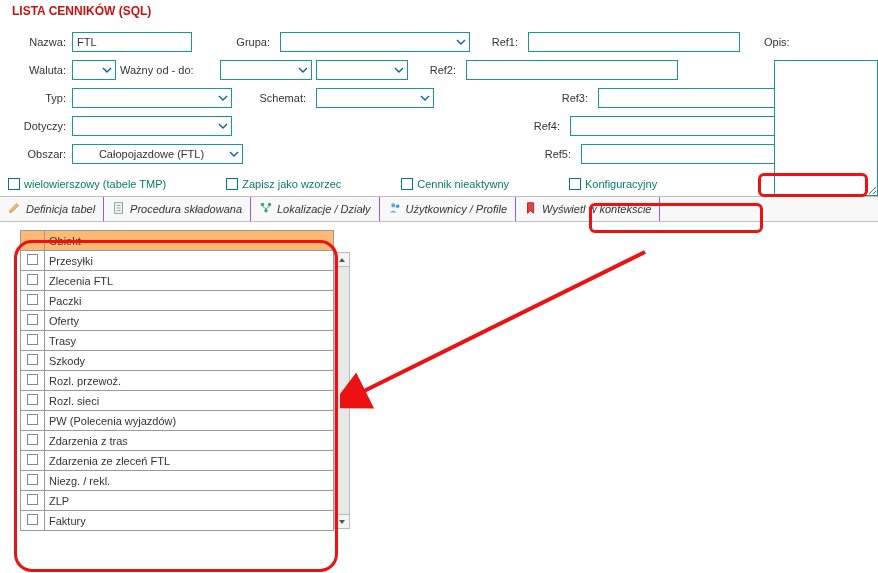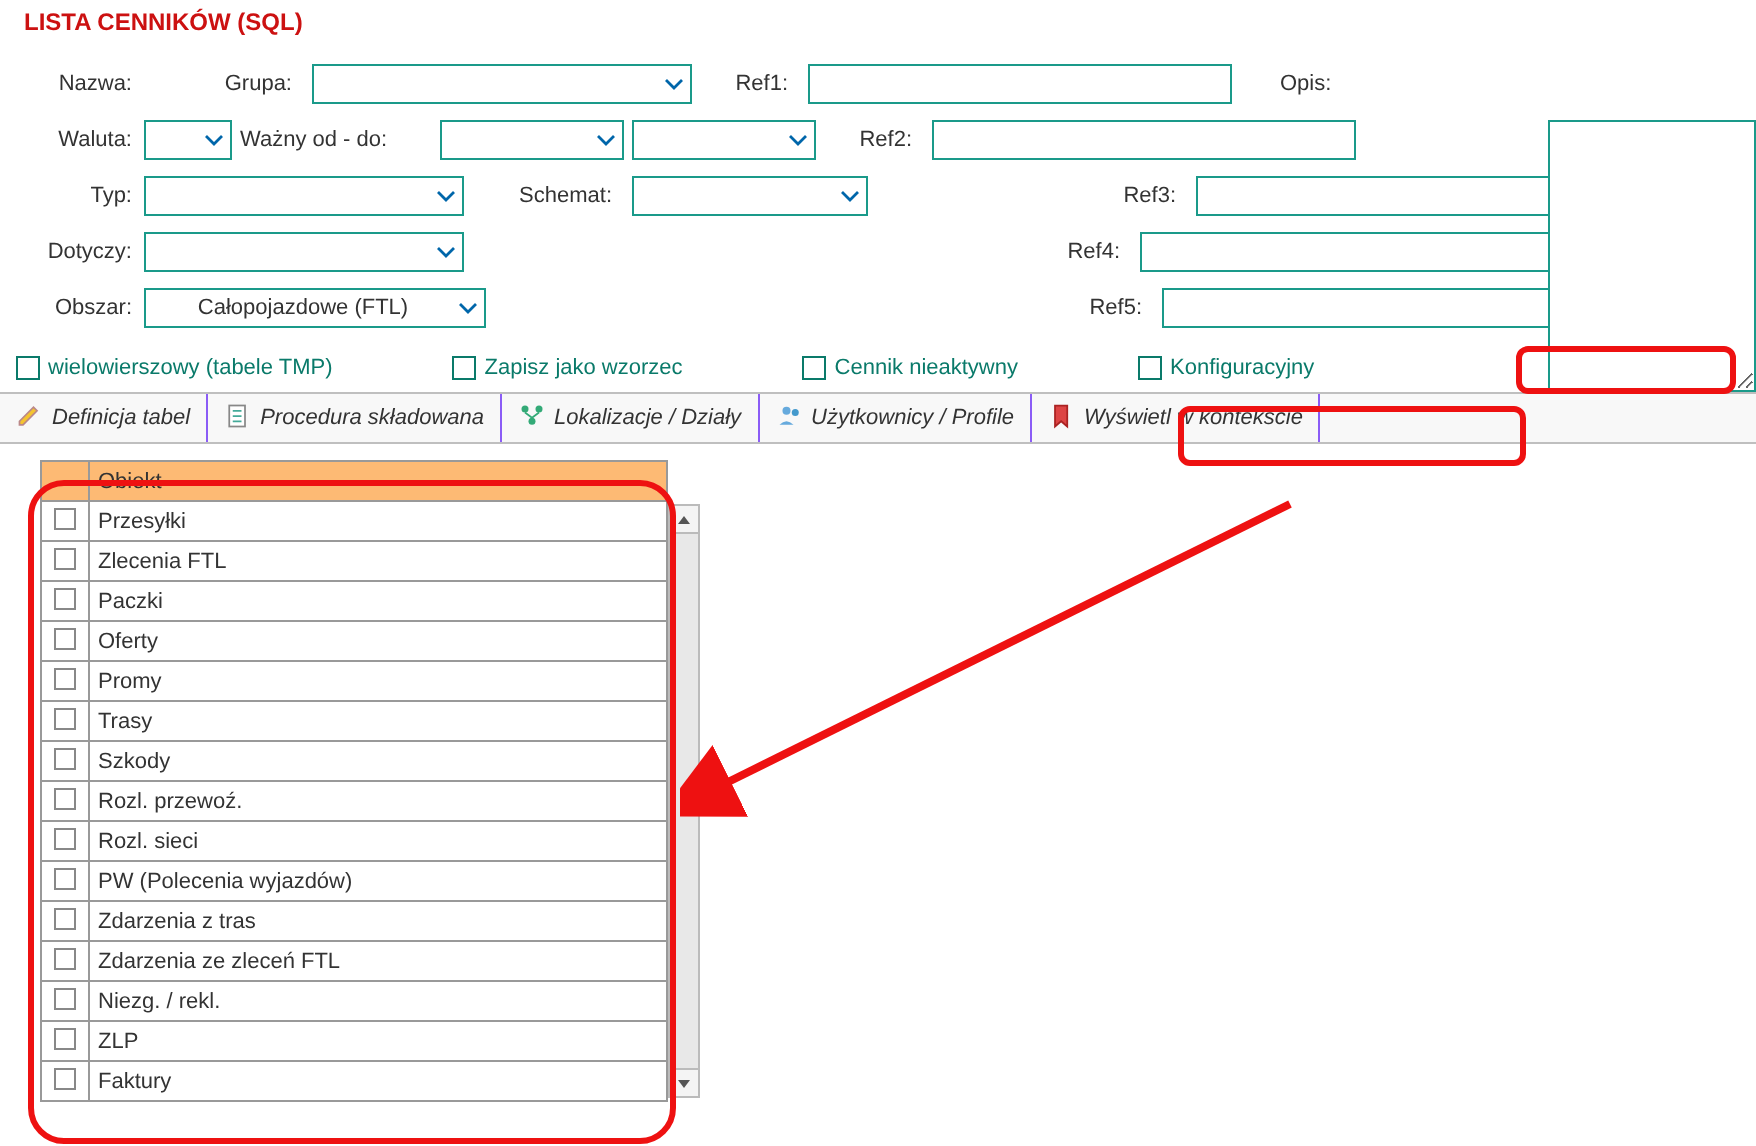--- a/index.html
+++ b/index.html
@@ -144,20 +144,23 @@
         <path d="M2 8 L8 2 L8 6 L14 6 L8 12 L8 8 Z" fill="#d22"></path>
       </svg>
   </span>
   <span class="title-text">LISTA CENNIKÓW (SQL)</span>
 </div>
 
 <div class="form-area" style="position:relative;">
 
   <div class="row">
     <span class="lbl lbl-col1">Nazwa:</span>
+    <span class="combo">
+        <input class="tinput w-name" value="FTL" style="">
+      </span>
     <span class="lbl lbl-col2">Grupa:</span>
     <span class="combo">
       <input class="tinput w-group" value="" style="">
       <span class="dd">
           <svg viewBox="0 0 10 10">
             <path d="M1 3 L5 7 L9 3" fill="none" stroke="#06a" stroke-width="1.4"></path>
           </svg>
         </span>
     </span>
     <span class="lbl lbl-ref" style="margin-left:10px;">Ref1:</span>
@@ -328,24 +331,20 @@
           <td class="chkcell"><span class="minicb"></span></td>
           <td>Zlecenia FTL</td>
         </tr>
         <tr>
           <td class="chkcell"><span class="minicb"></span></td>
           <td>Paczki</td>
         </tr>
         <tr>
           <td class="chkcell"><span class="minicb"></span></td>
           <td>Oferty</td>
-        </tr>
-        <tr>
-          <td class="chkcell"><span class="minicb"></span></td>
-          <td>Promy</td>
         </tr>
         <tr>
           <td class="chkcell"><span class="minicb"></span></td>
           <td>Trasy</td>
         </tr>
         <tr>
           <td class="chkcell"><span class="minicb"></span></td>
           <td>Szkody</td>
         </tr>
         <tr>

